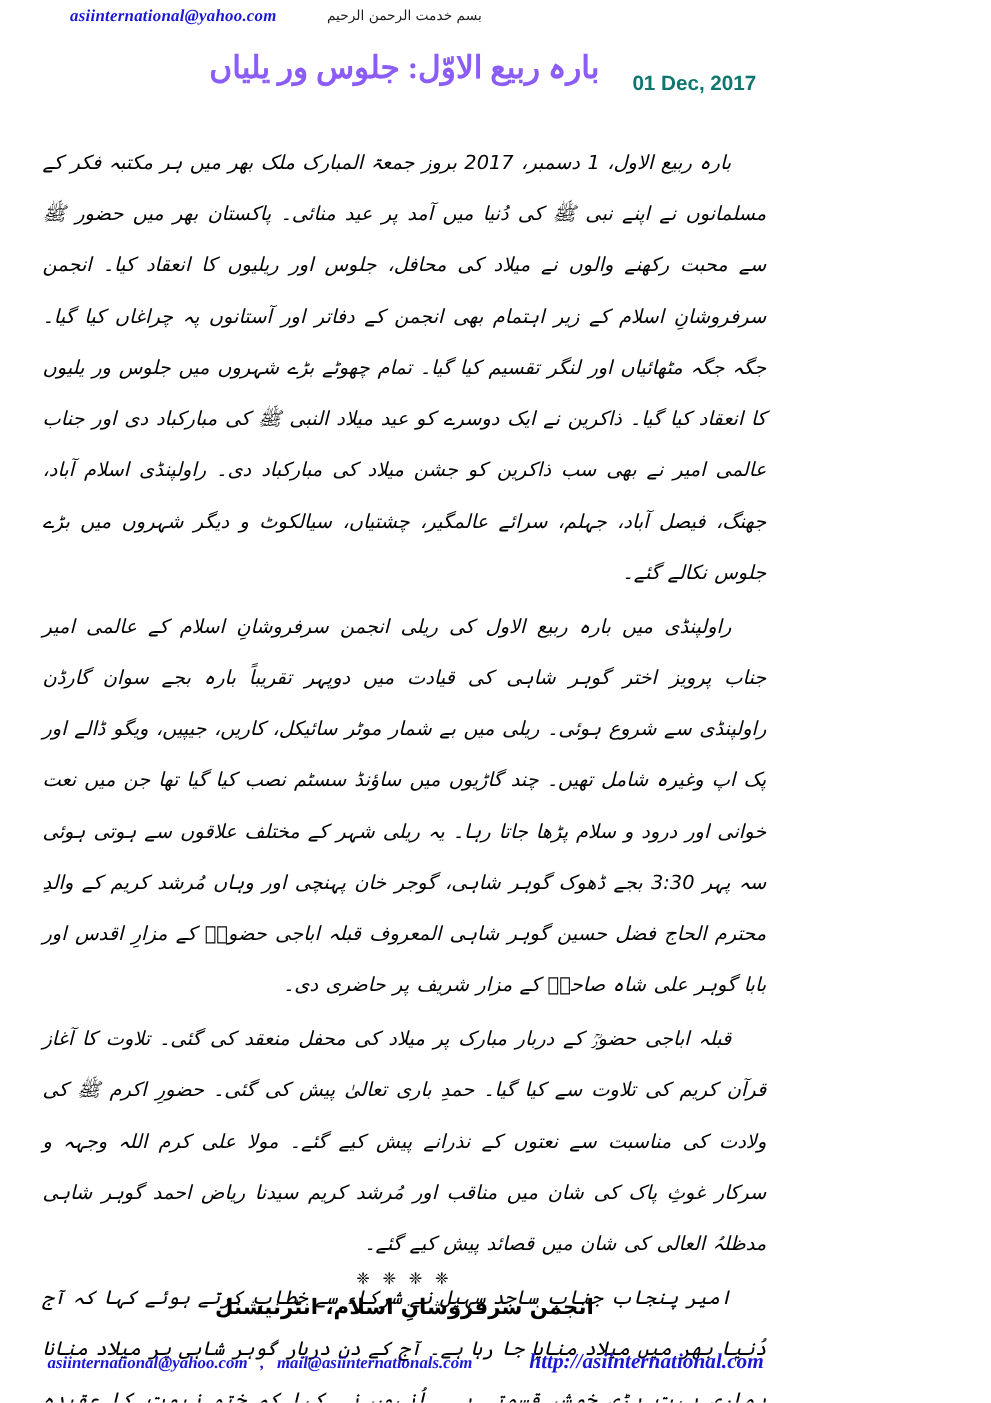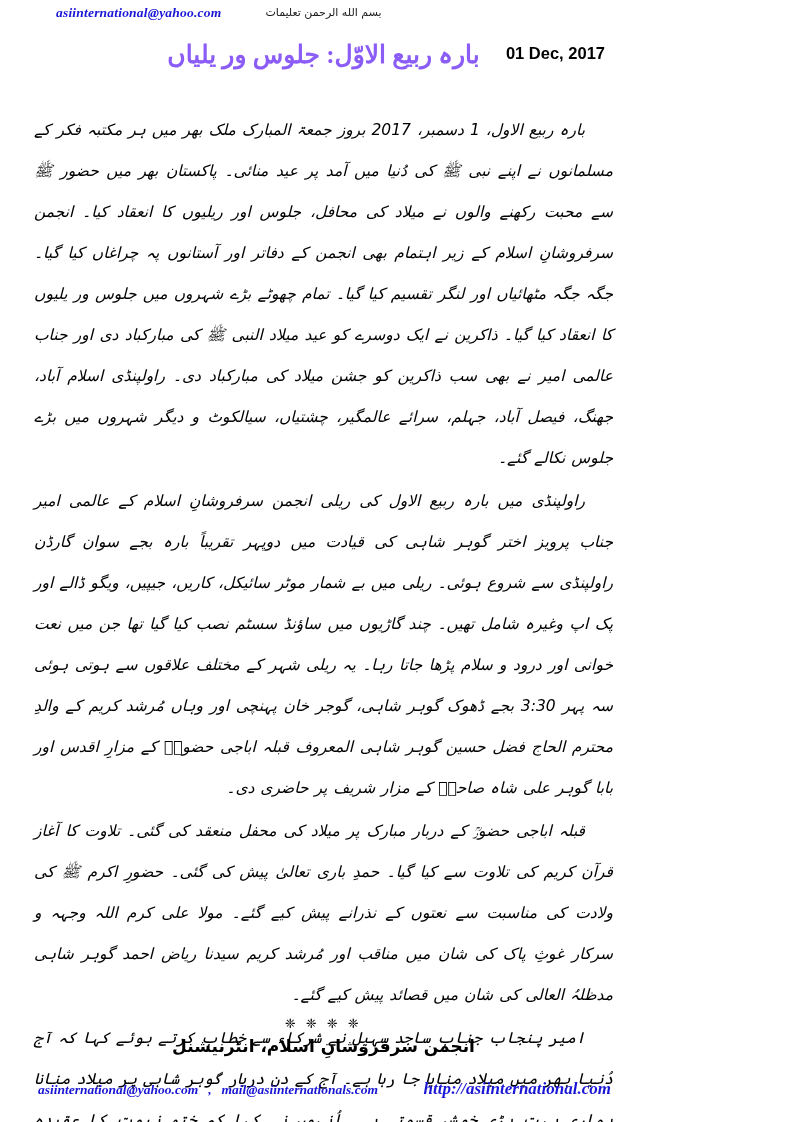--- a/index.html
+++ b/index.html
@@ -52,25 +52,25 @@
     direction: rtl;
   }
 
   .title-row {
     position: relative;
     height: 62px;
   }
   .doc-date {
     position: absolute;
     right: 14px;
-    top: 10px;
+    top: 24px;
     font-family: "Liberation Sans", sans-serif;
     font-size: 16.5px;
     font-weight: 600;
-    color: #000000;
+    color: #0f766e;
     white-space: nowrap;
   }
   .doc-title {
     position: absolute;
     left: 0;
     right: 0;
     top: 2px;
     text-align: center;
     direction: rtl;
     font-family: Liberation Serif, serif;
@@ -155,21 +155,21 @@
     white-space: nowrap;
   }
 </style>
 </head>
 <body>
 
 <div class="page">
 
   <div class="header-row">
     <a class="hdr-email">asiinternational@yahoo.com</a>
-    <div class="bismillah">بسم الله الرحمن تعلیمات</div>
+    <div class="bismillah">بسم خدمت الرحمن الرحيم</div>
   </div>
 
   <div class="title-row">
     <div class="doc-title">بارہ ربیع الاوّل: جلوس ور یلیاں</div>
     <div class="doc-date">01 Dec, 2017</div>
   </div>
 
   <div class="article">
     <p>بارہ ربیع الاول، 1 دسمبر، 2017 بروز جمعۃ المبارک ملک بھر میں ہر مکتبہ فکر کے مسلمانوں نے اپنے نبی ﷺ کی دُنیا میں آمد پر عید منائی۔ پاکستان بھر میں حضور ﷺ سے محبت رکھنے والوں نے میلاد کی محافل، جلوس اور ریلیوں کا انعقاد کیا۔ انجمن سرفروشانِ اسلام کے زیر اہتمام بھی انجمن کے دفاتر اور آستانوں پہ چراغاں کیا گیا۔ جگہ جگہ مٹھائیاں اور لنگر تقسیم کیا گیا۔ تمام چھوٹے بڑے شہروں میں جلوس ور یلیوں کا انعقاد کیا گیا۔ ذاکرین نے ایک دوسرے کو عید میلاد النبی ﷺ کی مبارکباد دی اور جناب عالمی امیر نے بھی سب ذاکرین کو جشن میلاد کی مبارکباد دی۔ راولپنڈی اسلام آباد، جھنگ، فیصل آباد، جہلم، سرائے عالمگیر، چشتیاں، سیالکوٹ و دیگر شہروں میں بڑے جلوس نکالے گئے۔</p>
     <p>راولپنڈی میں بارہ ربیع الاول کی ریلی انجمن سرفروشانِ اسلام کے عالمی امیر جناب پرویز اختر گوہر شاہی کی قیادت میں دوپہر تقریباً بارہ بجے سوان گارڈن راولپنڈی سے شروع ہوئی۔ ریلی میں بے شمار موٹر سائیکل، کاریں، جیپیں، ویگو ڈالے اور پک اپ وغیرہ شامل تھیں۔ چند گاڑیوں میں ساؤنڈ سسٹم نصب کیا گیا تھا جن میں نعت خوانی اور درود و سلام پڑھا جاتا رہا۔ یہ ریلی شہر کے مختلف علاقوں سے ہوتی ہوئی سہ پہر 3:30 بجے ڈھوک گوہر شاہی، گوجر خان پہنچی اور وہاں مُرشد کریم کے والدِ محترم الحاج فضل حسین گوہر شاہی المعروف قبلہ اباجی حضورؒ کے مزارِ اقدس اور بابا گوہر علی شاہ صاحبؒ کے مزار شریف پر حاضری دی۔</p>

